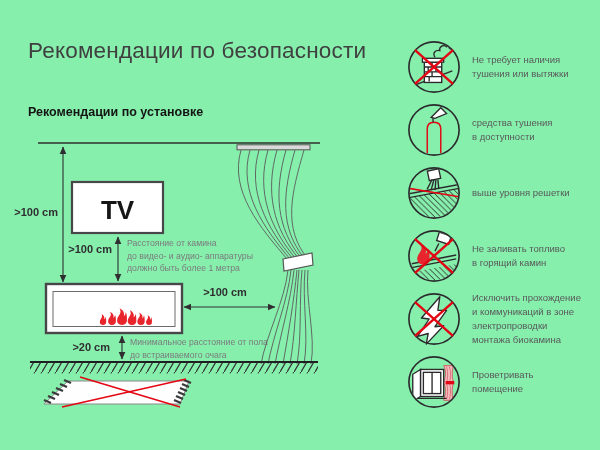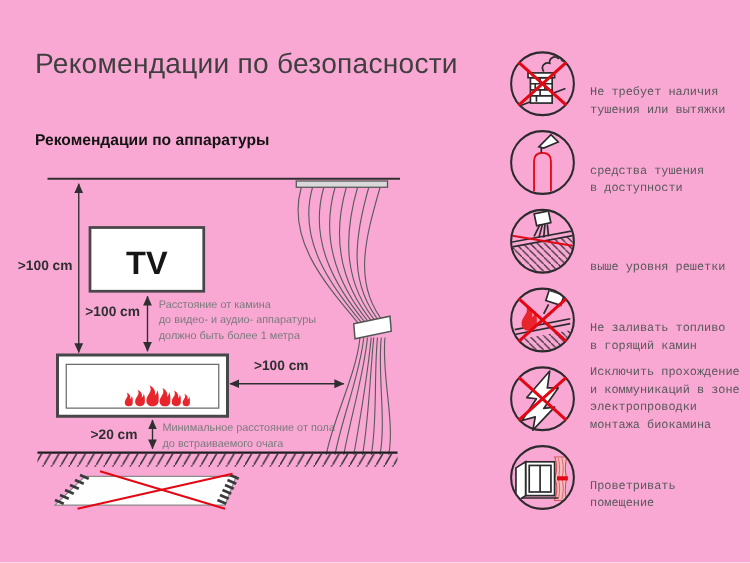--- a/index.html
+++ b/index.html
@@ -1,51 +1,51 @@
 <!DOCTYPE html>
 <html style="--red: #e30613; --flame: #e8252c; --note-gray: #7b7b7d; --label-gray: #58585a; --ink: #2f2f31;"><head>
 <meta charset="utf-8">
 <style>
   html,body{margin:0;padding:0;background:#fff;}
-  .page{position:relative;width:600px;height:450px;background:#f9a8d4;overflow:hidden;
+  .page{position:relative;width:600px;height:450px;background:#86efac;overflow:hidden;
         font-family:"Liberation Sans",sans-serif;}
   .title{position:absolute;left:28px;top:38px;margin:0;font-size:22.5px;font-weight:400;
          color:#3f3f3f;letter-spacing:.2px;}
   .section-title{position:absolute;left:28px;top:105px;margin:0;font-size:12.5px;font-weight:700;
          color:#141414;}
   svg.diagram{position:absolute;left:0;top:0;}
   svg{font-family:"Liberation Sans",sans-serif;}
   .m-label{font-size:11px;font-weight:700;fill:var(--ink);}
   .tv-text{font-size:26px;font-weight:700;fill:#161616;}
   .note{font-size:8.7px;fill:var(--note-gray);}
   .ln{stroke:var(--ink);stroke-width:1.5;fill:none;}
   .dim{stroke:var(--ink);stroke-width:1.1;fill:none;}
   .box{fill:#fff;stroke:#47474a;}
   .thin{stroke:#6b6b6e;stroke-width:1;fill:#fff;}
   .strand{stroke:#5a5a5c;stroke-width:.9;fill:none;}
   .redline{stroke:var(--red);fill:none;}
   .flame{fill:var(--flame);}
   .mk{fill:var(--ink);}
   .icon-list{position:absolute;left:406px;top:39px;width:192px;}
-  .icon-row{display:flex;align-items:flex-end;height:56px;margin-bottom:7px;font-family:Liberation Mono, monospace;}
+  .icon-row{display:flex;align-items:center;height:56px;margin-bottom:7px;}
   .badge{flex:0 0 56px;}
   .icon-label{margin-left:10px;font-size:9.5px;line-height:1.48;color:var(--label-gray);}
   .icon-label span{display:block;}
   .circ{fill:none;stroke:#2b2b2d;stroke-width:1.7;}
   .cross line{stroke:var(--red);stroke-width:2.5;stroke-linecap:round;}
   .ik{stroke:#2b2b2d;stroke-width:1.4;fill:none;}
   .ikf{stroke:#2b2b2d;stroke-width:1.4;fill:#fff;}
 </style>
 </head>
 <body>
 
 <div class="page">
 
   <h1 class="title">Рекомендации по безопасности</h1>
-  <h2 class="section-title">Рекомендации по аппаратуры</h2>
+  <h2 class="section-title">Рекомендации по установке</h2>
 
   <svg class="diagram" width="600" height="450" viewBox="0 0 600 450">
     <defs>
       <marker id="ah" viewBox="0 0 10 10" refX="8.5" refY="5" markerWidth="8" markerHeight="8" orient="auto-start-reverse">
           <path class="mk" d="M0,1 L9,5 L0,9 Z"></path>
         </marker>
       <pattern id="hatch" width="7" height="12" patternUnits="userSpaceOnUse">
         <line x1="0" y1="12" x2="7" y2="0" stroke="#2f2f31" stroke-width="1.2"></line>
       </pattern>
       <pattern id="hatchB" width="6" height="6" patternUnits="userSpaceOnUse">

